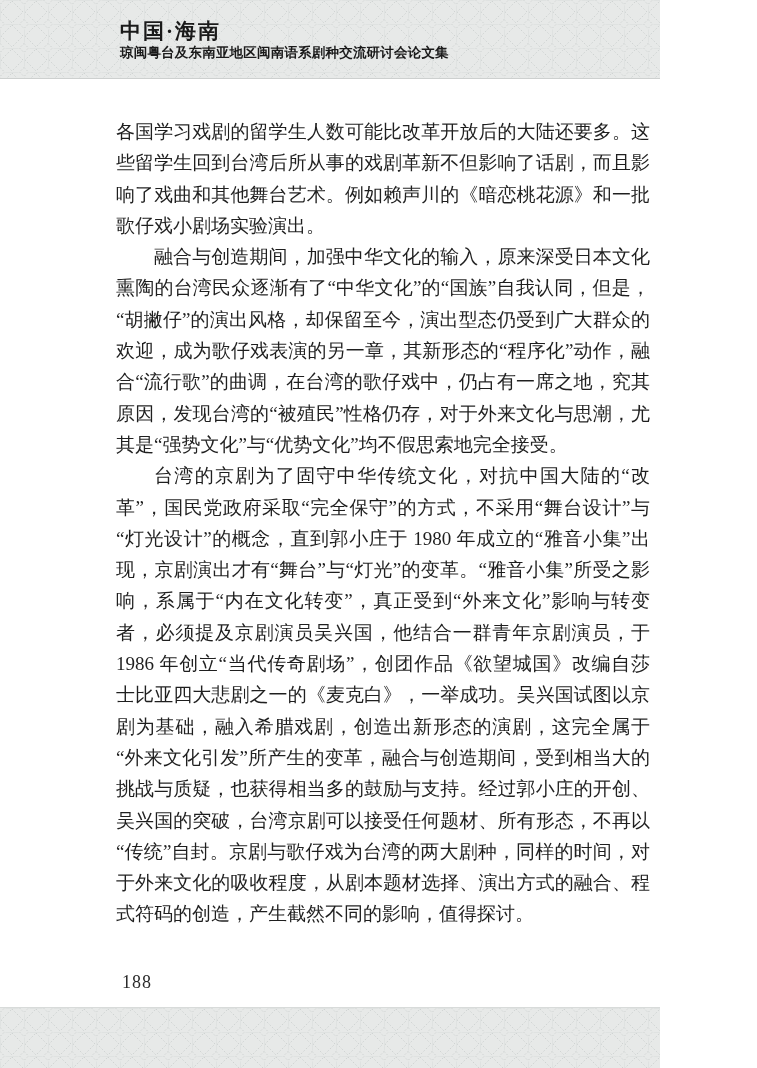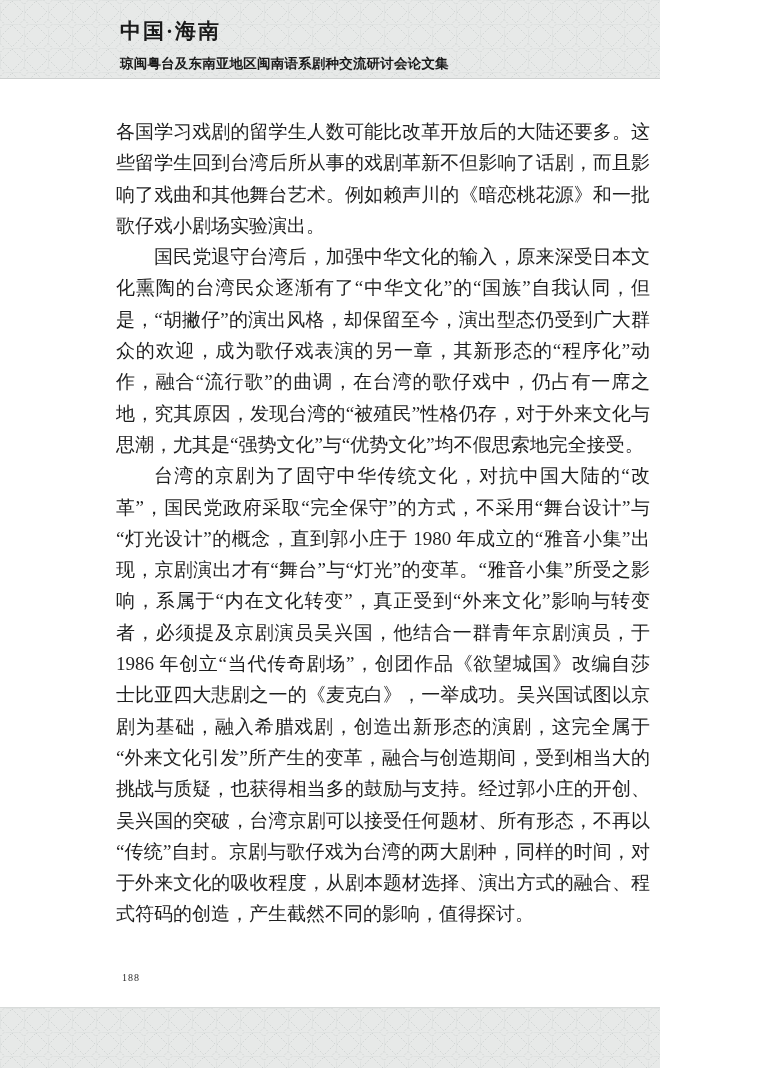--- a/index.html
+++ b/index.html
@@ -30,35 +30,35 @@
   .lat-dot{stroke:var(--band-line-dotted);fill:none;stroke-width:1;stroke-dasharray:1.6 1.9;}
   .lat-solid{stroke:var(--band-line-solid);fill:none;stroke-width:1;}
   
   .header-block{position:absolute;left:120px;top:18px;z-index:2;color:var(--header-text);}
   .region-title{
     font-family:"Liberation Serif","DejaVu Serif",serif;
     font-weight:bold;font-size:21px;line-height:26px;letter-spacing:2px;
   }
   .book-title{
     font-family:"Liberation Sans","DejaVu Sans",sans-serif;
-    font-weight:bold;font-size:13.5px;line-height:17px;margin-top:11px;letter-spacing:0.2px;
+    font-weight:bold;font-size:13.5px;line-height:17px;margin-top:0;letter-spacing:0.2px;
   }
   
   .body-text{
     position:absolute;left:116px;top:116px;width:534px;
     font-size:19px;line-height:31.3px;
     text-align:justify;text-justify:inter-character;
     color:var(--text-color);
   }
   .body-text p{margin:0;}
   .body-text p.indent{text-indent:2em;}
   
   .page-number{
     position:absolute;left:122px;top:972px;
-    font-size:10px;letter-spacing:1px;color:#2a2a2a;
+    font-size:18px;letter-spacing:1px;color:#2a2a2a;
     font-family:"Liberation Serif","DejaVu Serif",serif;
   }
 </style>
 </head>
 <body>
 
 <div class="screen">
 
   <div class="band band-top">
     <svg xmlns="http://www.w3.org/2000/svg">
@@ -74,21 +74,21 @@
     </svg>
   </div>
 
   <div class="header-block">
     <div class="region-title">中国·海南</div>
     <div class="book-title">琼闽粤台及东南亚地区闽南语系剧种交流研讨会论文集</div>
   </div>
 
   <div class="body-text">
     <p>各国学习戏剧的留学生人数可能比改革开放后的大陆还要多。这些留学生回到台湾后所从事的戏剧革新不但影响了话剧，而且影响了戏曲和其他舞台艺术。例如赖声川的《暗恋桃花源》和一批歌仔戏小剧场实验演出。</p>
-    <p class="indent">国民党退守台湾后，加强中华文化的输入，原来深受日本文化熏陶的台湾民众逐渐有了“中华文化”的“国族”自我认同，但是，“胡撇仔”的演出风格，却保留至今，演出型态仍受到广大群众的欢迎，成为歌仔戏表演的另一章，其新形态的“程序化”动作，融合“流行歌”的曲调，在台湾的歌仔戏中，仍占有一席之地，究其原因，发现台湾的“被殖民”性格仍存，对于外来文化与思潮，尤其是“强势文化”与“优势文化”均不假思索地完全接受。</p>
+    <p class="indent">融合与创造期间，加强中华文化的输入，原来深受日本文化熏陶的台湾民众逐渐有了“中华文化”的“国族”自我认同，但是，“胡撇仔”的演出风格，却保留至今，演出型态仍受到广大群众的欢迎，成为歌仔戏表演的另一章，其新形态的“程序化”动作，融合“流行歌”的曲调，在台湾的歌仔戏中，仍占有一席之地，究其原因，发现台湾的“被殖民”性格仍存，对于外来文化与思潮，尤其是“强势文化”与“优势文化”均不假思索地完全接受。</p>
     <p class="indent">台湾的京剧为了固守中华传统文化，对抗中国大陆的“改革”，国民党政府采取“完全保守”的方式，不采用“舞台设计”与“灯光设计”的概念，直到郭小庄于 1980 年成立的“雅音小集”出现，京剧演出才有“舞台”与“灯光”的变革。“雅音小集”所受之影响，系属于“内在文化转变”，真正受到“外来文化”影响与转变者，必须提及京剧演员吴兴国，他结合一群青年京剧演员，于 1986 年创立“当代传奇剧场”，创团作品《欲望城国》改编自莎士比亚四大悲剧之一的《麦克白》，一举成功。吴兴国试图以京剧为基础，融入希腊戏剧，创造出新形态的演剧，这完全属于“外来文化引发”所产生的变革，融合与创造期间，受到相当大的挑战与质疑，也获得相当多的鼓励与支持。经过郭小庄的开创、吴兴国的突破，台湾京剧可以接受任何题材、所有形态，不再以“传统”自封。京剧与歌仔戏为台湾的两大剧种，同样的时间，对于外来文化的吸收程度，从剧本题材选择、演出方式的融合、程式符码的创造，产生截然不同的影响，值得探讨。</p>
   </div>
 
   <div class="page-number">188</div>
 
   <div class="band band-bottom">
     <svg xmlns="http://www.w3.org/2000/svg">
       <defs>
         <pattern id="lat-bottom" width="24" height="24" patternUnits="userSpaceOnUse">
           <rect class="lat-bg" width="24" height="24"></rect>

